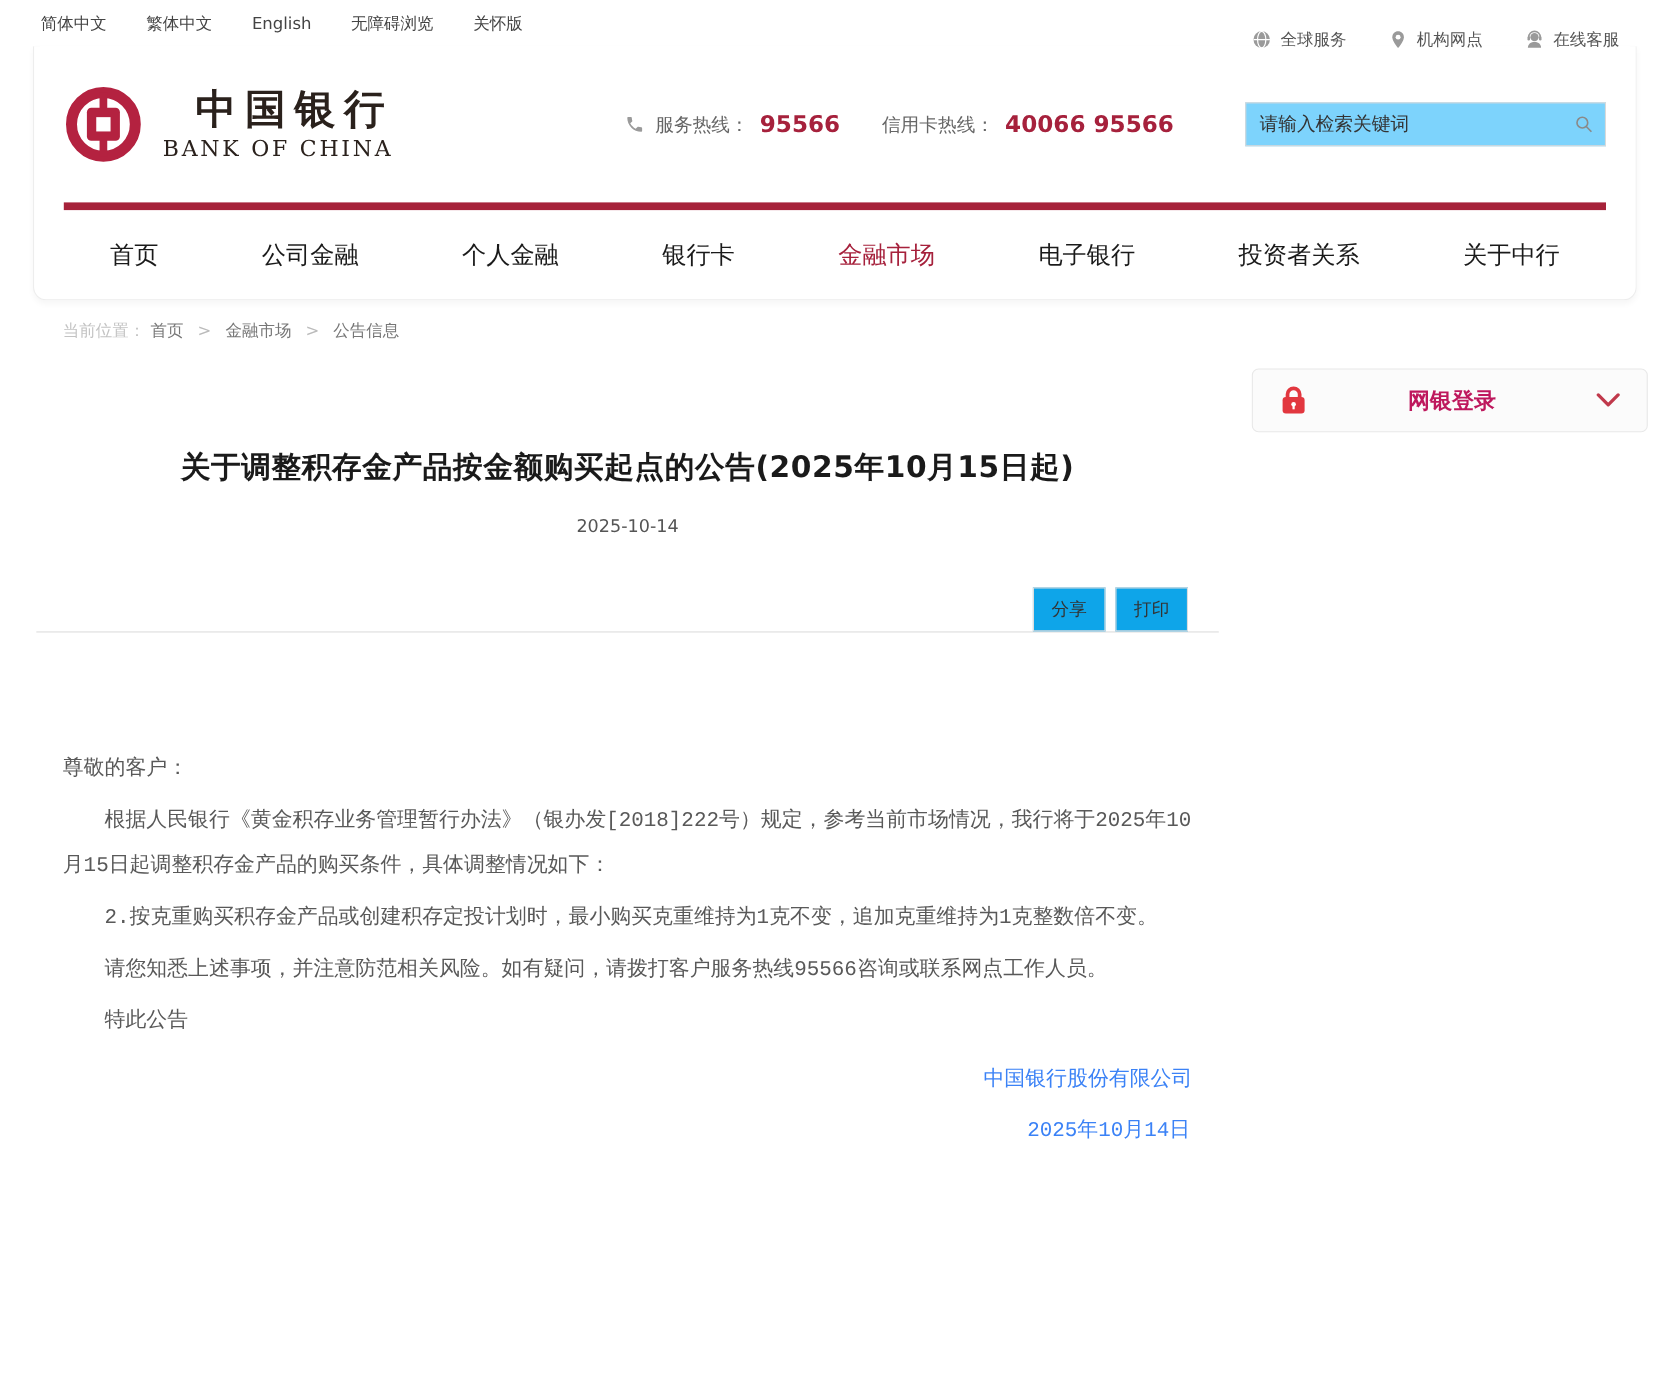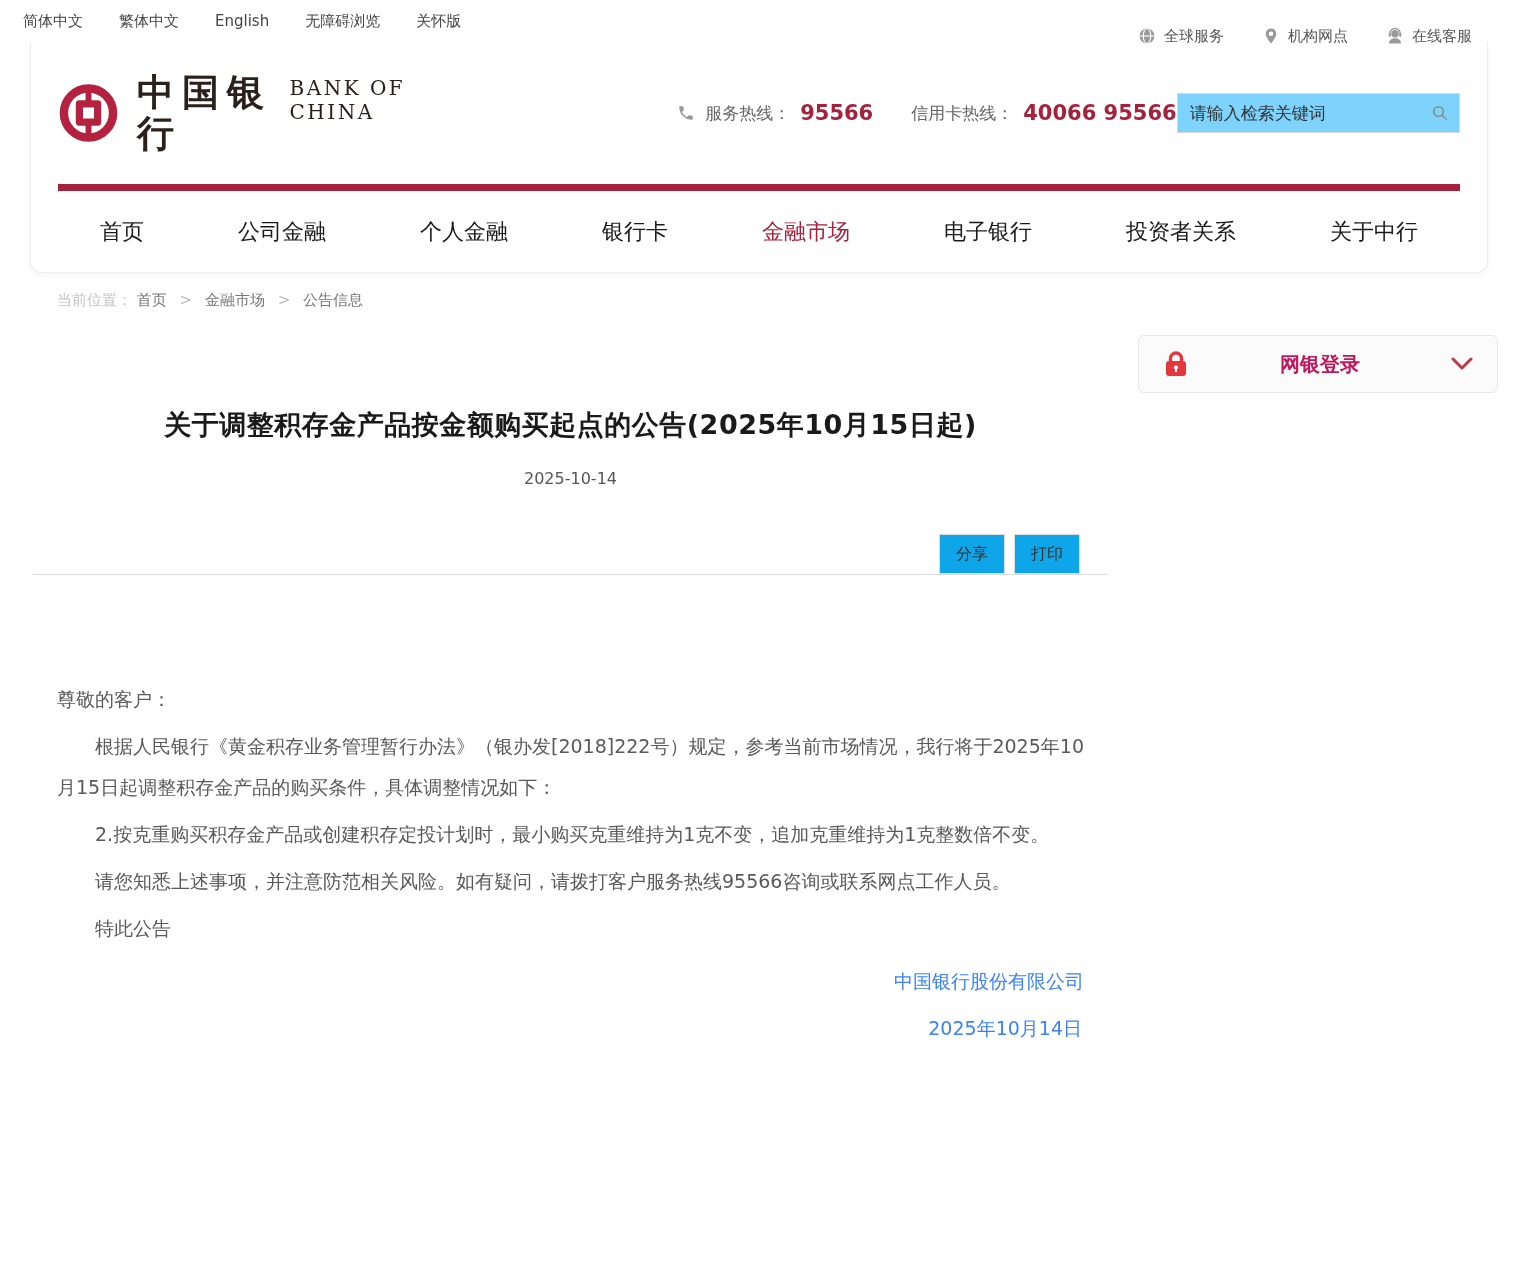--- a/index.html
+++ b/index.html
@@ -5,38 +5,38 @@
   * { margin:0; padding:0; box-sizing:border-box; }
   html,body { background:#fff; }
   body {
     width:1518px; height:1267px;
     font-family:"DejaVu Sans","Liberation Sans",sans-serif;
     color:#333; overflow:hidden;
   }
   
   .topbar {
     height:42px; display:flex; align-items:center; justify-content:space-between;
-    padding:0 46px 0 23px; background:#fff;
+    padding:0 46px 0 37px; background:#fff;
   }
   .topbar-links { display:flex; gap:36px; }
   .topbar-links a { font-size:15px; color:#444; text-decoration:none; cursor:pointer; }
   .topbar-utils { display:flex; gap:38px; }
   .topbar-utils .util { display:flex; align-items:center; gap:8px; font-size:15px; color:#555; cursor:pointer;margin-top:30px; }
   .gicon { width:18px; height:18px; display:inline-block; }
   
   .header-card {
     margin:0 30px; background:#fff;
     border:1px solid #ededed; border-top:none;
     border-radius:0 0 12px 12px;
     box-shadow:0 3px 6px rgba(0,0,0,.04);
     padding:0 27px;
   }
   .header-top { display:flex; align-items:center; height:142px; }
   .logo { display:flex; align-items:center; gap:18px; cursor:pointer; }
-  .logo-text { display:flex; flex-direction:row; }
+  .logo-text { display:flex; flex-direction:column;align-items:flex-end; }
   .logo-cn {
     font-family:"DejaVu Serif","Liberation Serif",serif;
     font-size:37px; font-weight:bold; color:#2a211c; letter-spacing:8px; line-height:1.1;
   }
   .logo-en {
     font-family:"DejaVu Serif","Liberation Serif",serif;
     font-size:20px; font-weight:400; color:#2a211c; letter-spacing:2.5px; margin-top:4px;
   }
   .phones { display:flex; align-items:center; gap:10px; margin-left:210px; white-space:nowrap; }
   .phone-label { font-size:17px; color:#666; }
@@ -76,21 +76,21 @@
     margin-top:86px; text-align:center;
     font-size:27px; font-weight:bold; color:#1a1a1a; letter-spacing:.5px;
   }
   .article-date { margin-top:26px; text-align:center; font-size:16px; color:#555; }
   .article-actions { display:flex; justify-content:flex-end; gap:9px; margin-top:46px; padding-right:28px; }
   .action-btn {
     min-width:66px; height:40px; border:1px solid #ddd; background:#0ea5e9;
     font-size:16px; color:#333; font-family:inherit; cursor:pointer; padding:0 14px;
   }
   .article-divider { border:none; border-top:1px solid #ddd; margin-top:0; }
-  .article-body { padding:104px 24px 0 24px; font-size:19px; color:#595959; }
+  .article-body { padding:104px 24px 0 24px; font-size:19px; color:#595959;font-family:Liberation Mono, monospace; }
   .article-body p { line-height:41px; margin-bottom:6px; }
   .article-body p.indent { text-indent:2em; }
   .signature { margin-top:12px; text-align:right; padding-right:0; }
   .signature p { line-height:41px; font-size:19px; color:#3b82f6; }
   .signature .sig-date { padding-right:2px; }
 </style>
 </head>
 <body>
 
 <div class="topbar">

